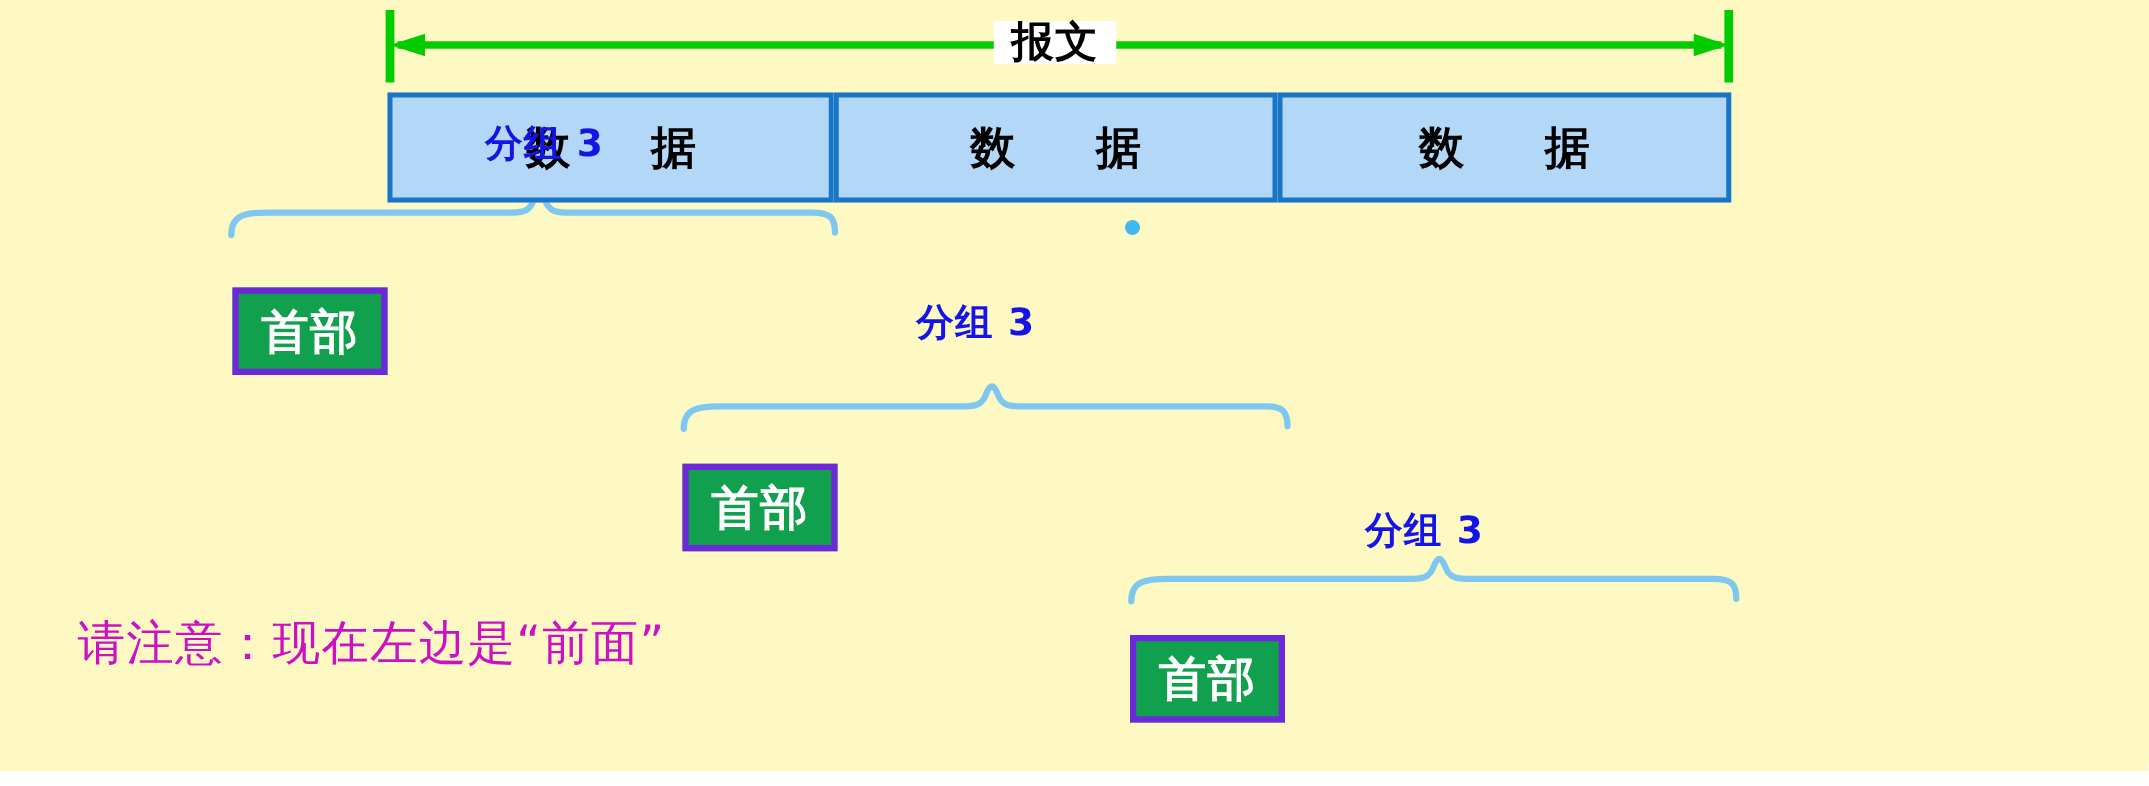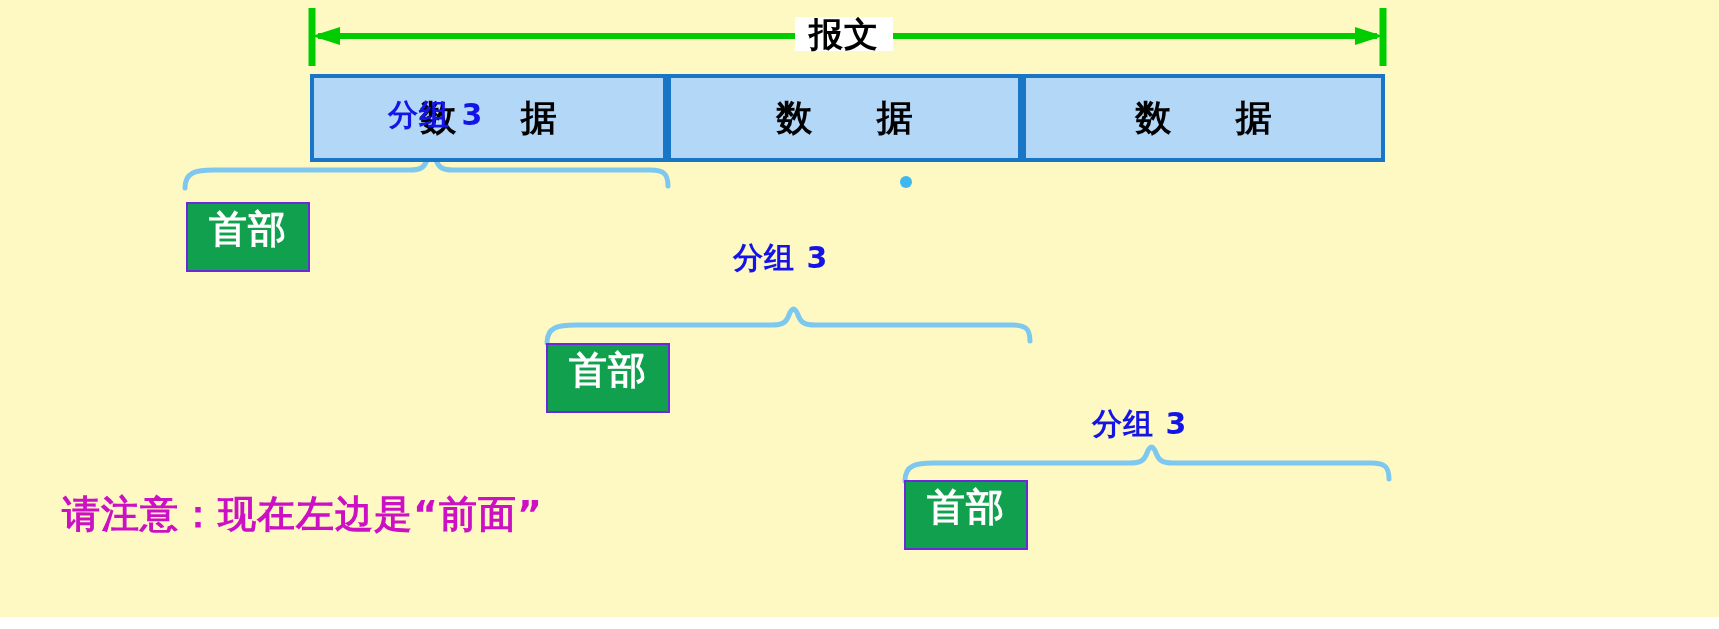--- a/index.html
+++ b/index.html
@@ -68,38 +68,40 @@
   }
   .group-label.overlay {
     z-index: 6;
   }
 
   
   .header-box {
     position: absolute;
     box-sizing: border-box;
     background: #11a04d;
-    border: 2px solid #6d28d9;
+    border: 5px solid #6d28d9;
     display: flex;
+    align-items: center;
     justify-content: center;
     z-index: 7;
+    margin-top: 28px;
   }
   .header-box span {
     font-size: 38px;
     font-weight: bold;
     color: #ffffff;
     white-space: nowrap;
     letter-spacing: 1px;
   }
 
   
   .note {
     position: absolute;
     font-size: 38px;
-    font-weight: bold;
+    font-weight: normal;
     color: #cc11c4;
     white-space: nowrap;
     letter-spacing: 1px;
   }
 </style>
 </head>
 <body>
 
 <div id="stage">
 

